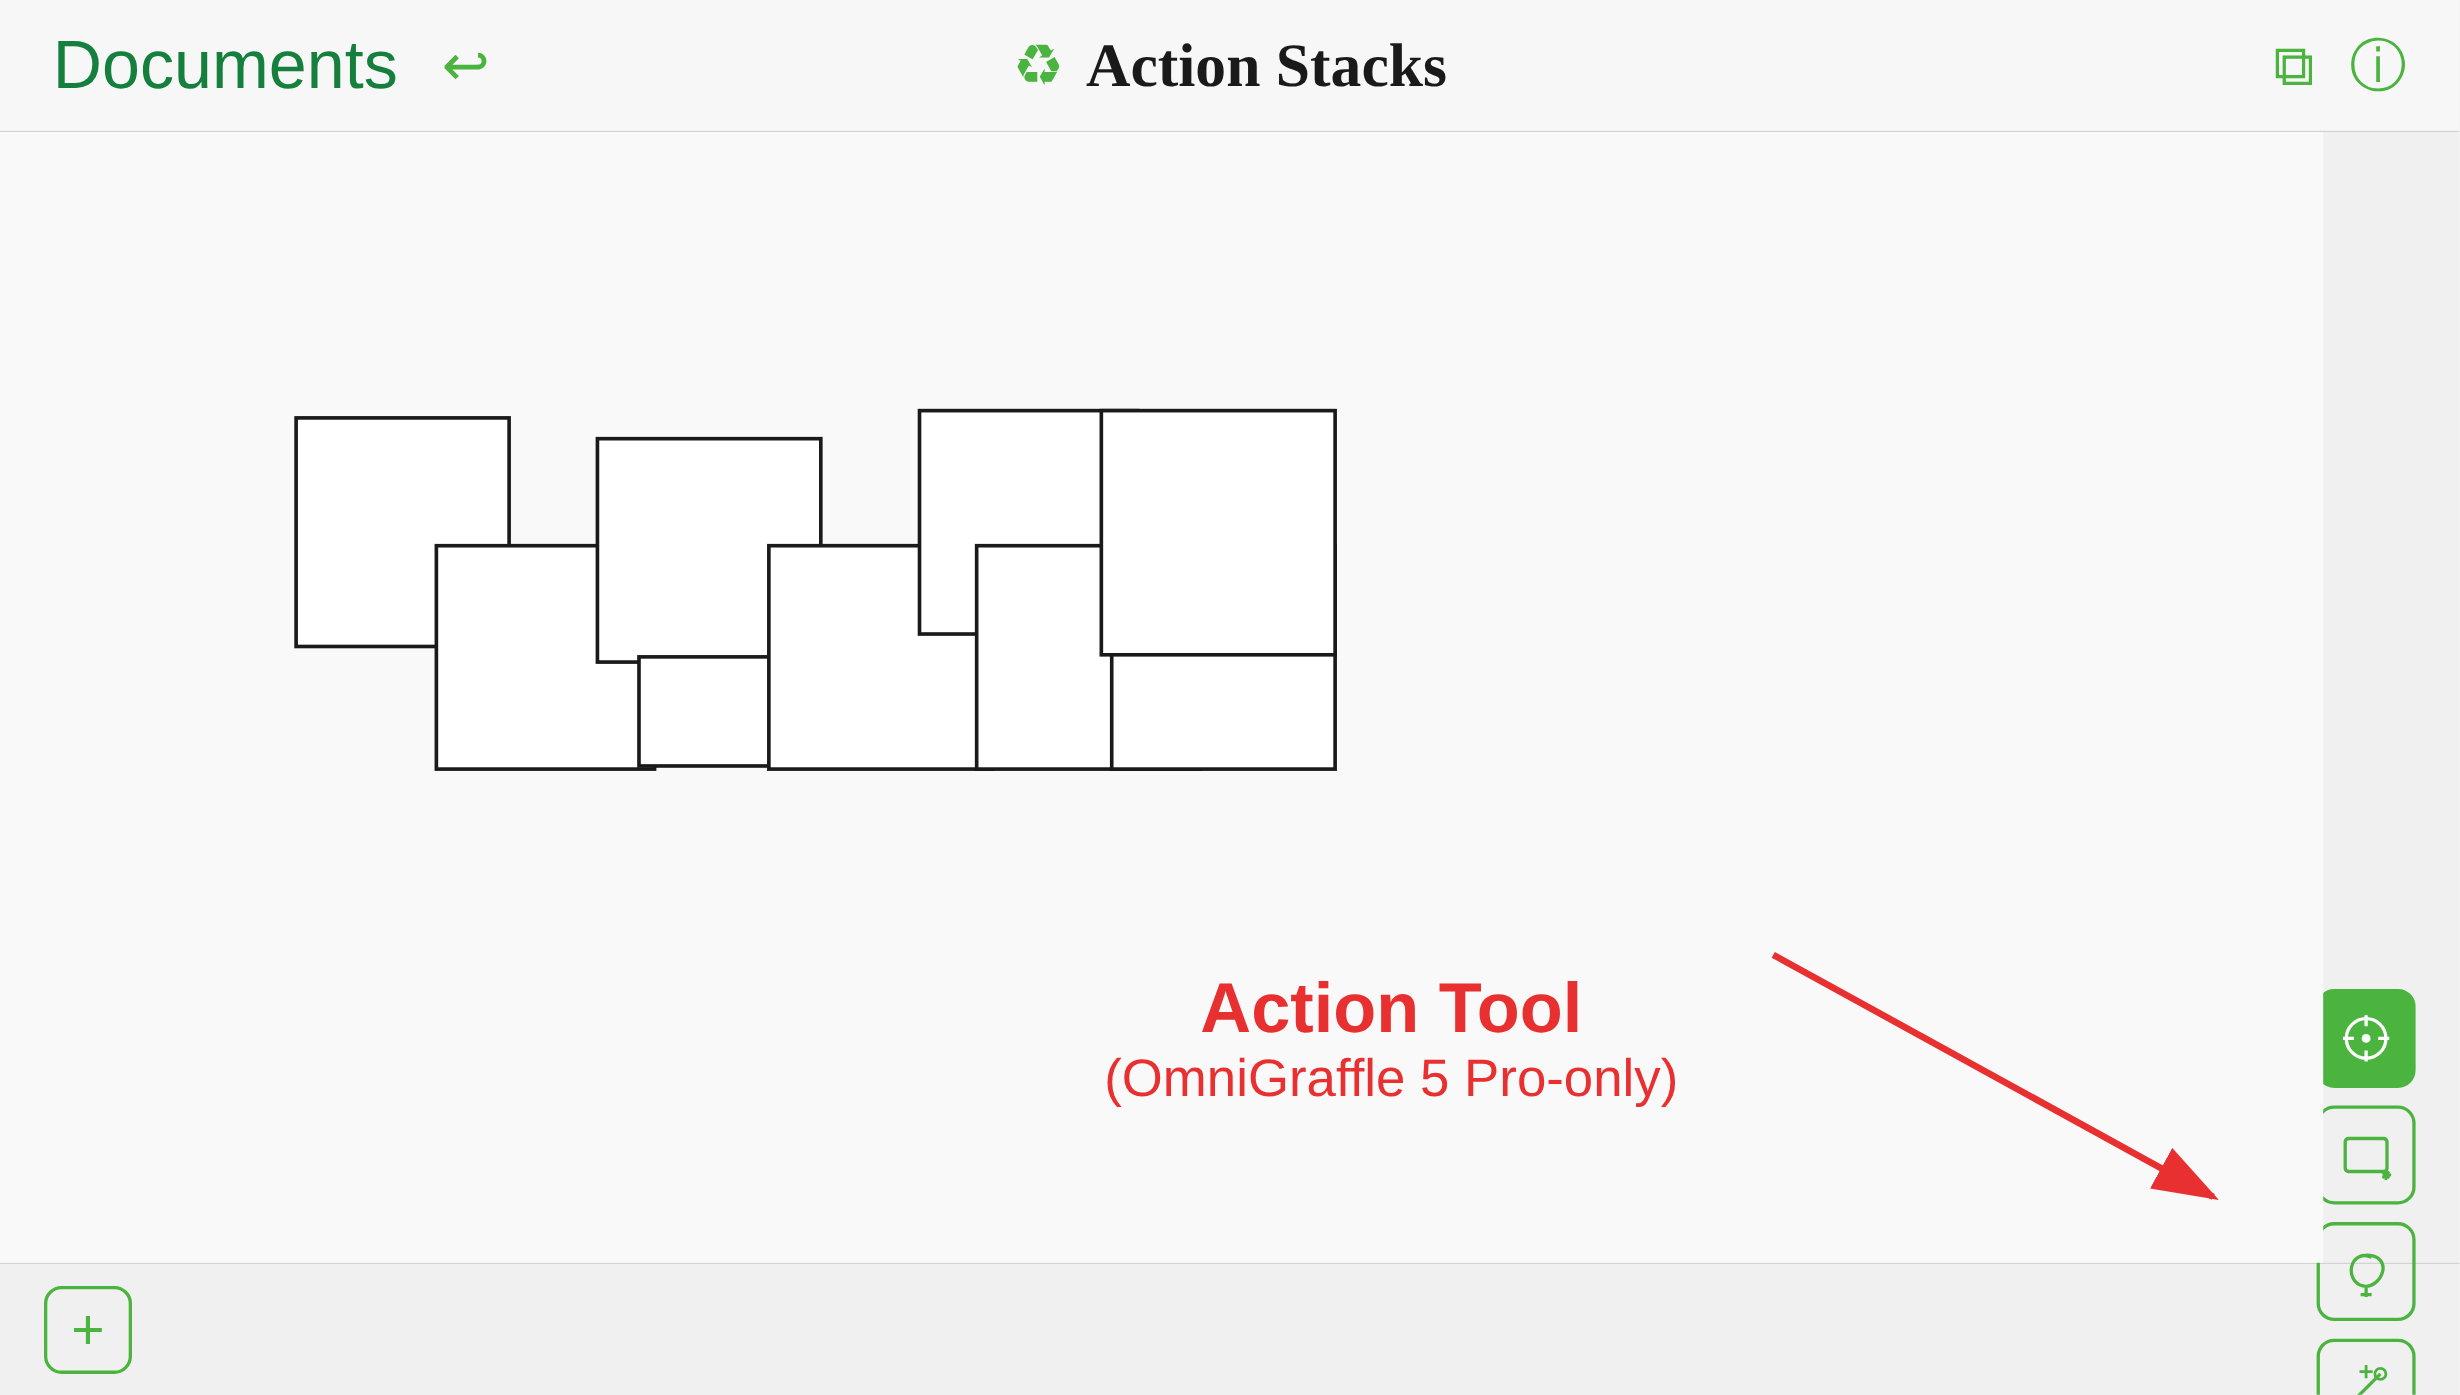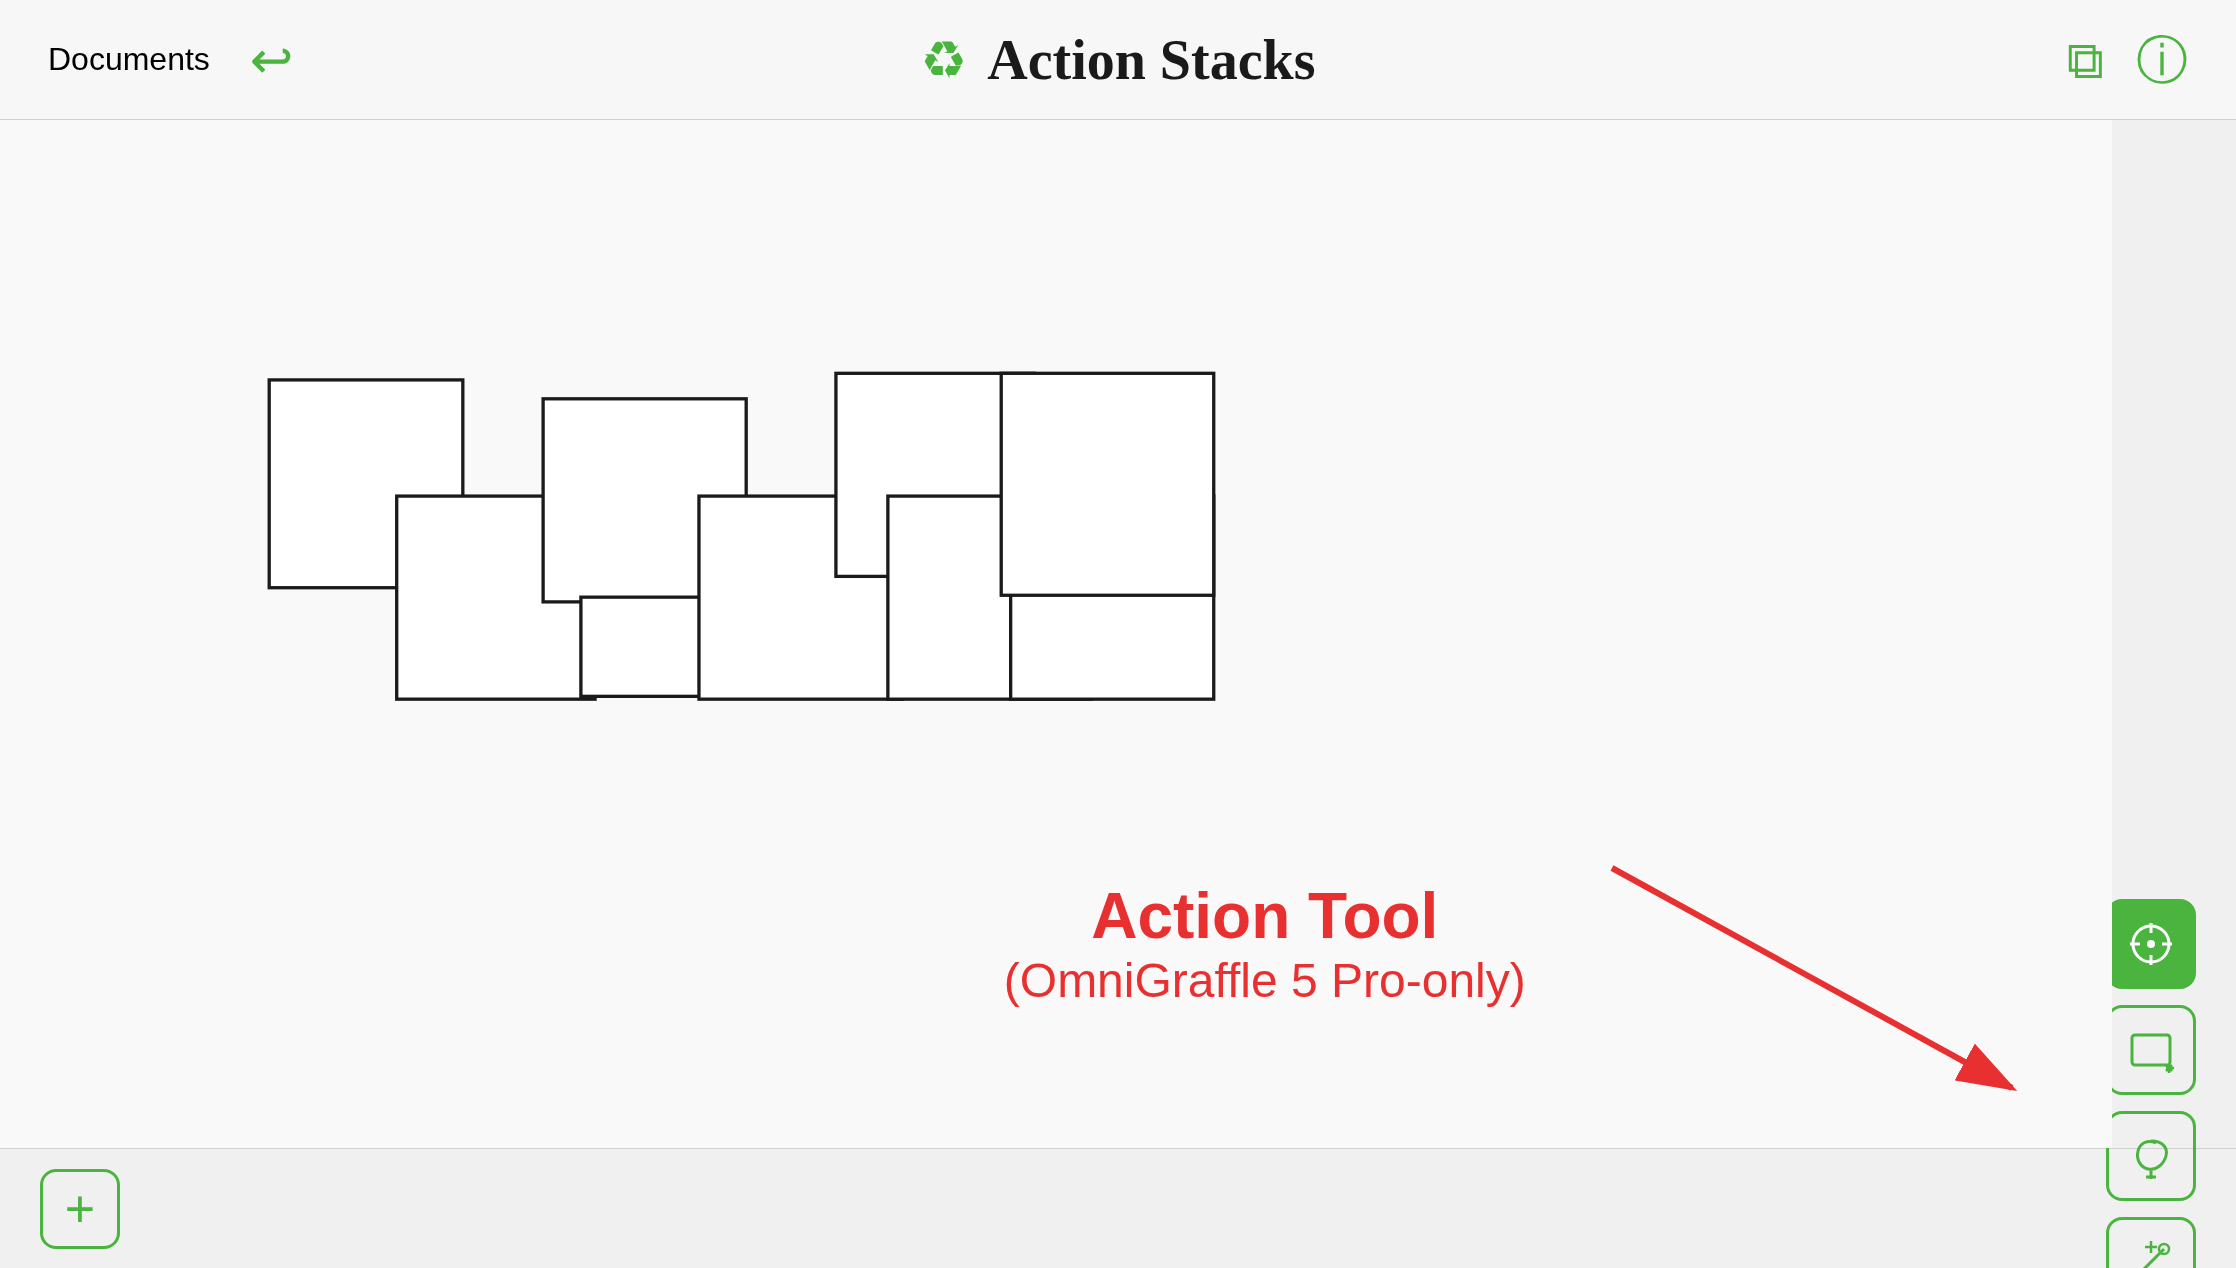--- a/index.html
+++ b/index.html
@@ -23,22 +23,22 @@
       padding: 0 48px;
     }
 
     #header-left {
       display: flex;
       align-items: center;
       gap: 40px;
     }
 
     #documents-btn {
-      color: #000000;
-      font-size: 32px;
+      color: #15803d;
+      font-size: 62px;
       font-weight: 400;
       cursor: pointer;
       text-decoration: none;
     }
 
     #back-btn {
       color: #4ab43e;
       font-size: 52px;
       cursor: pointer;
       line-height: 1;

